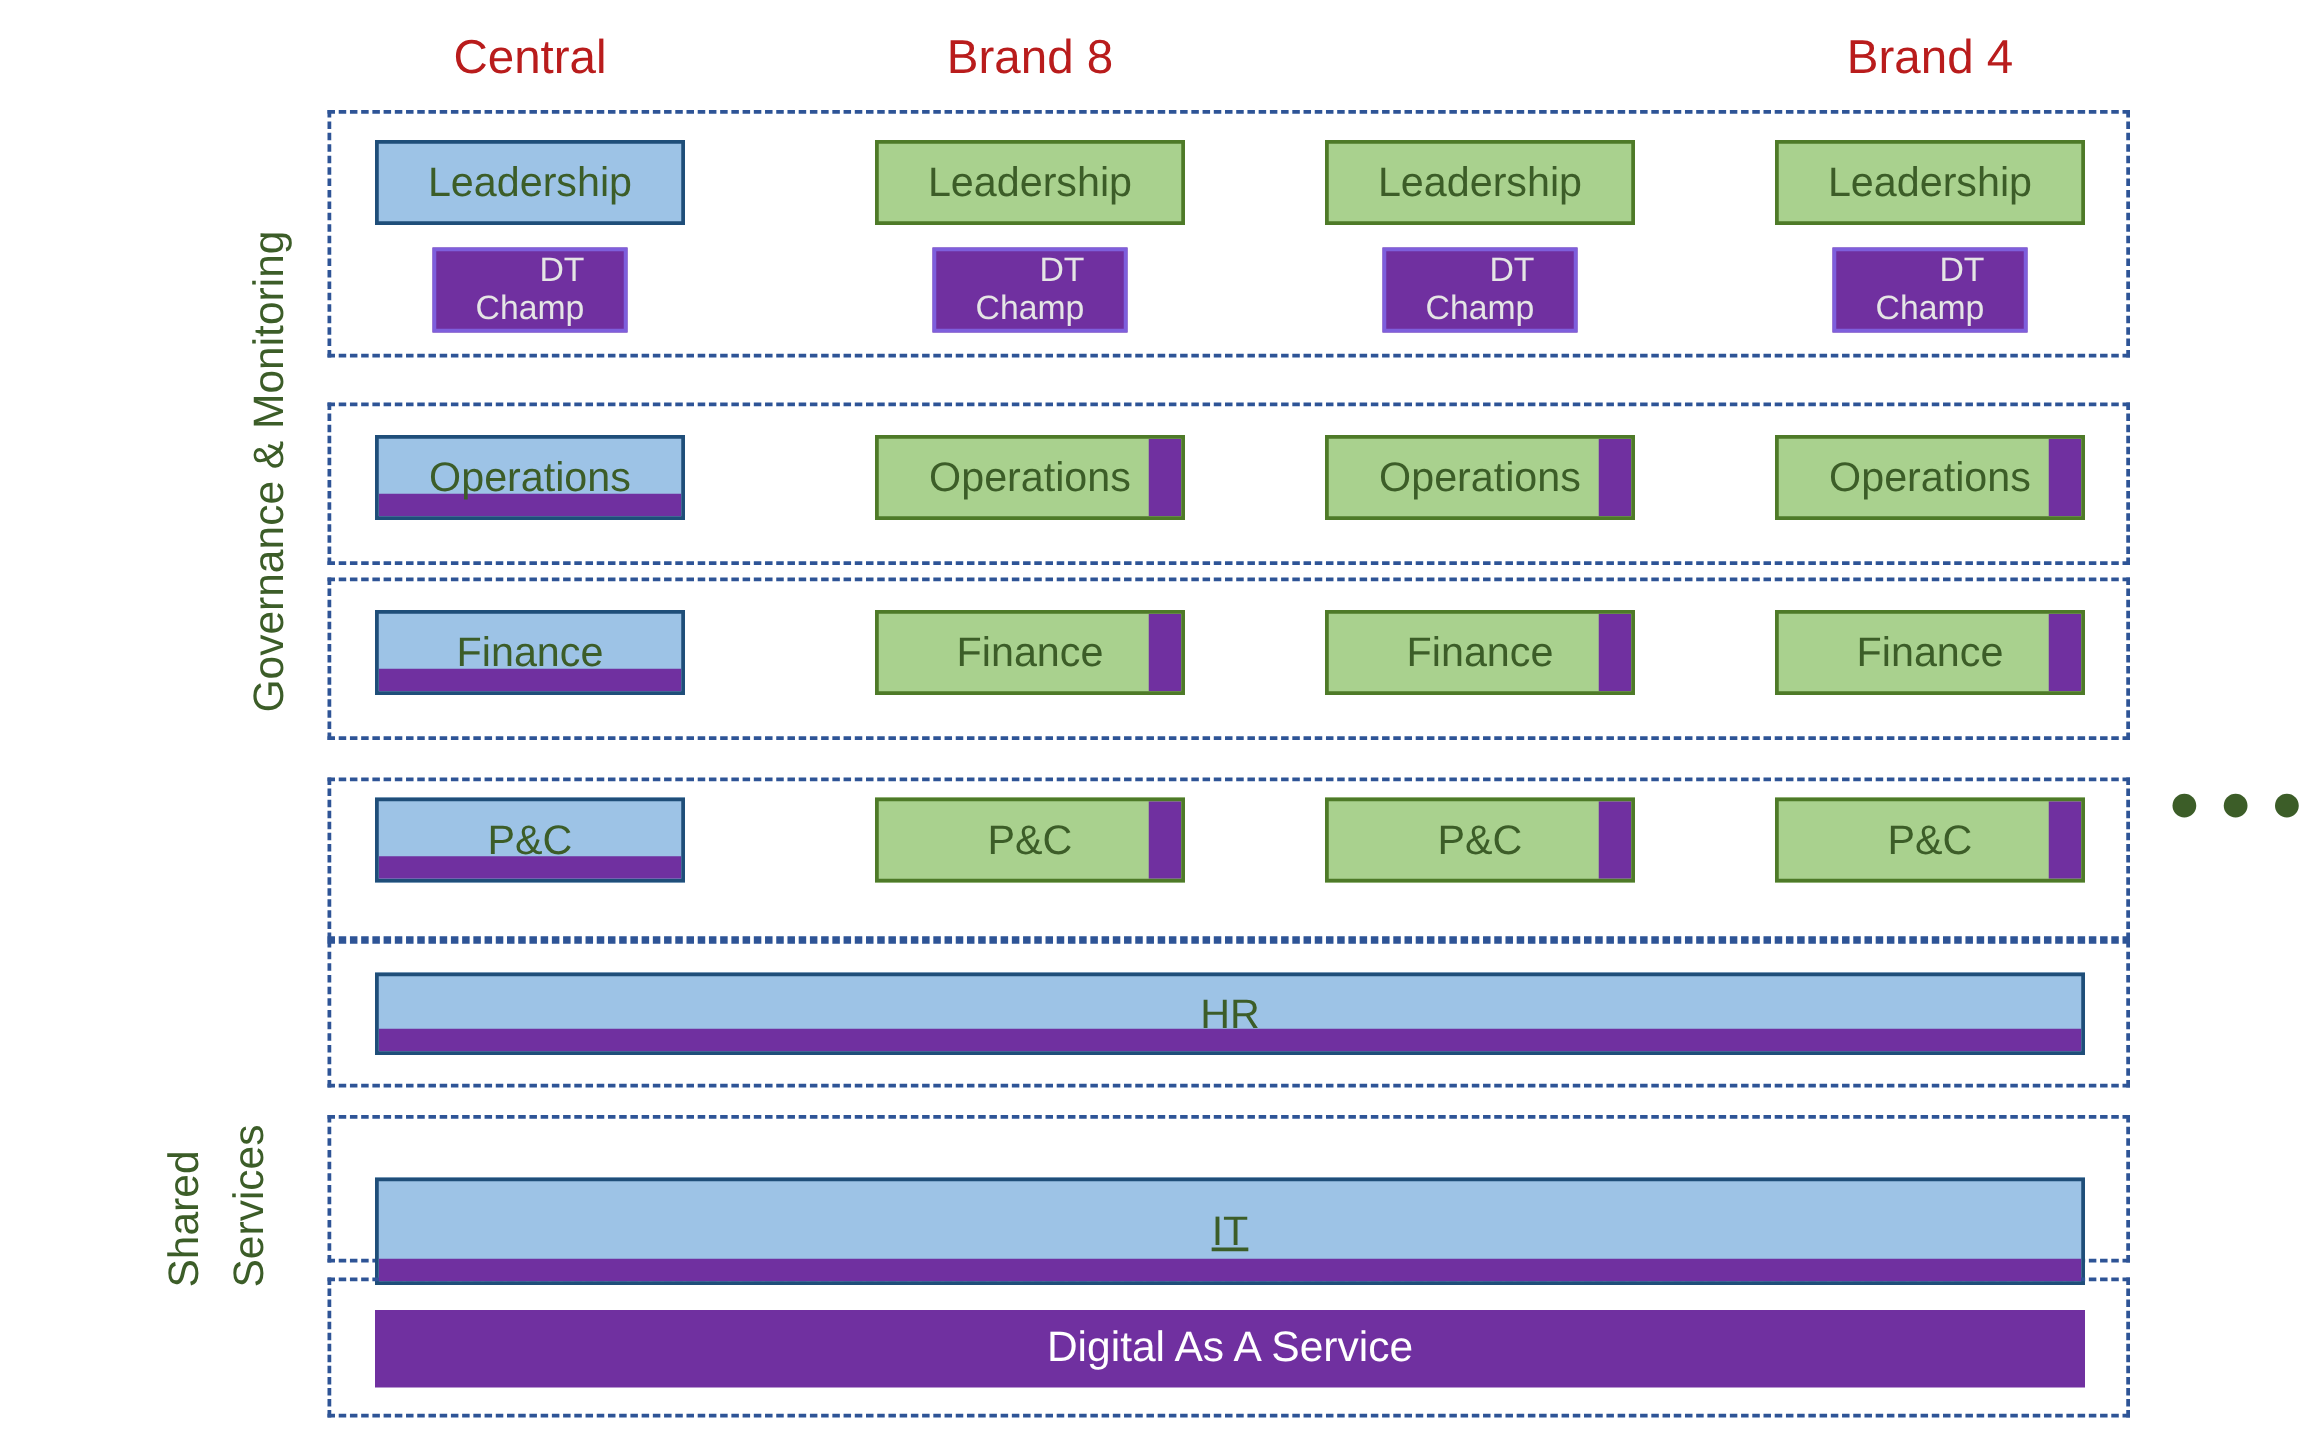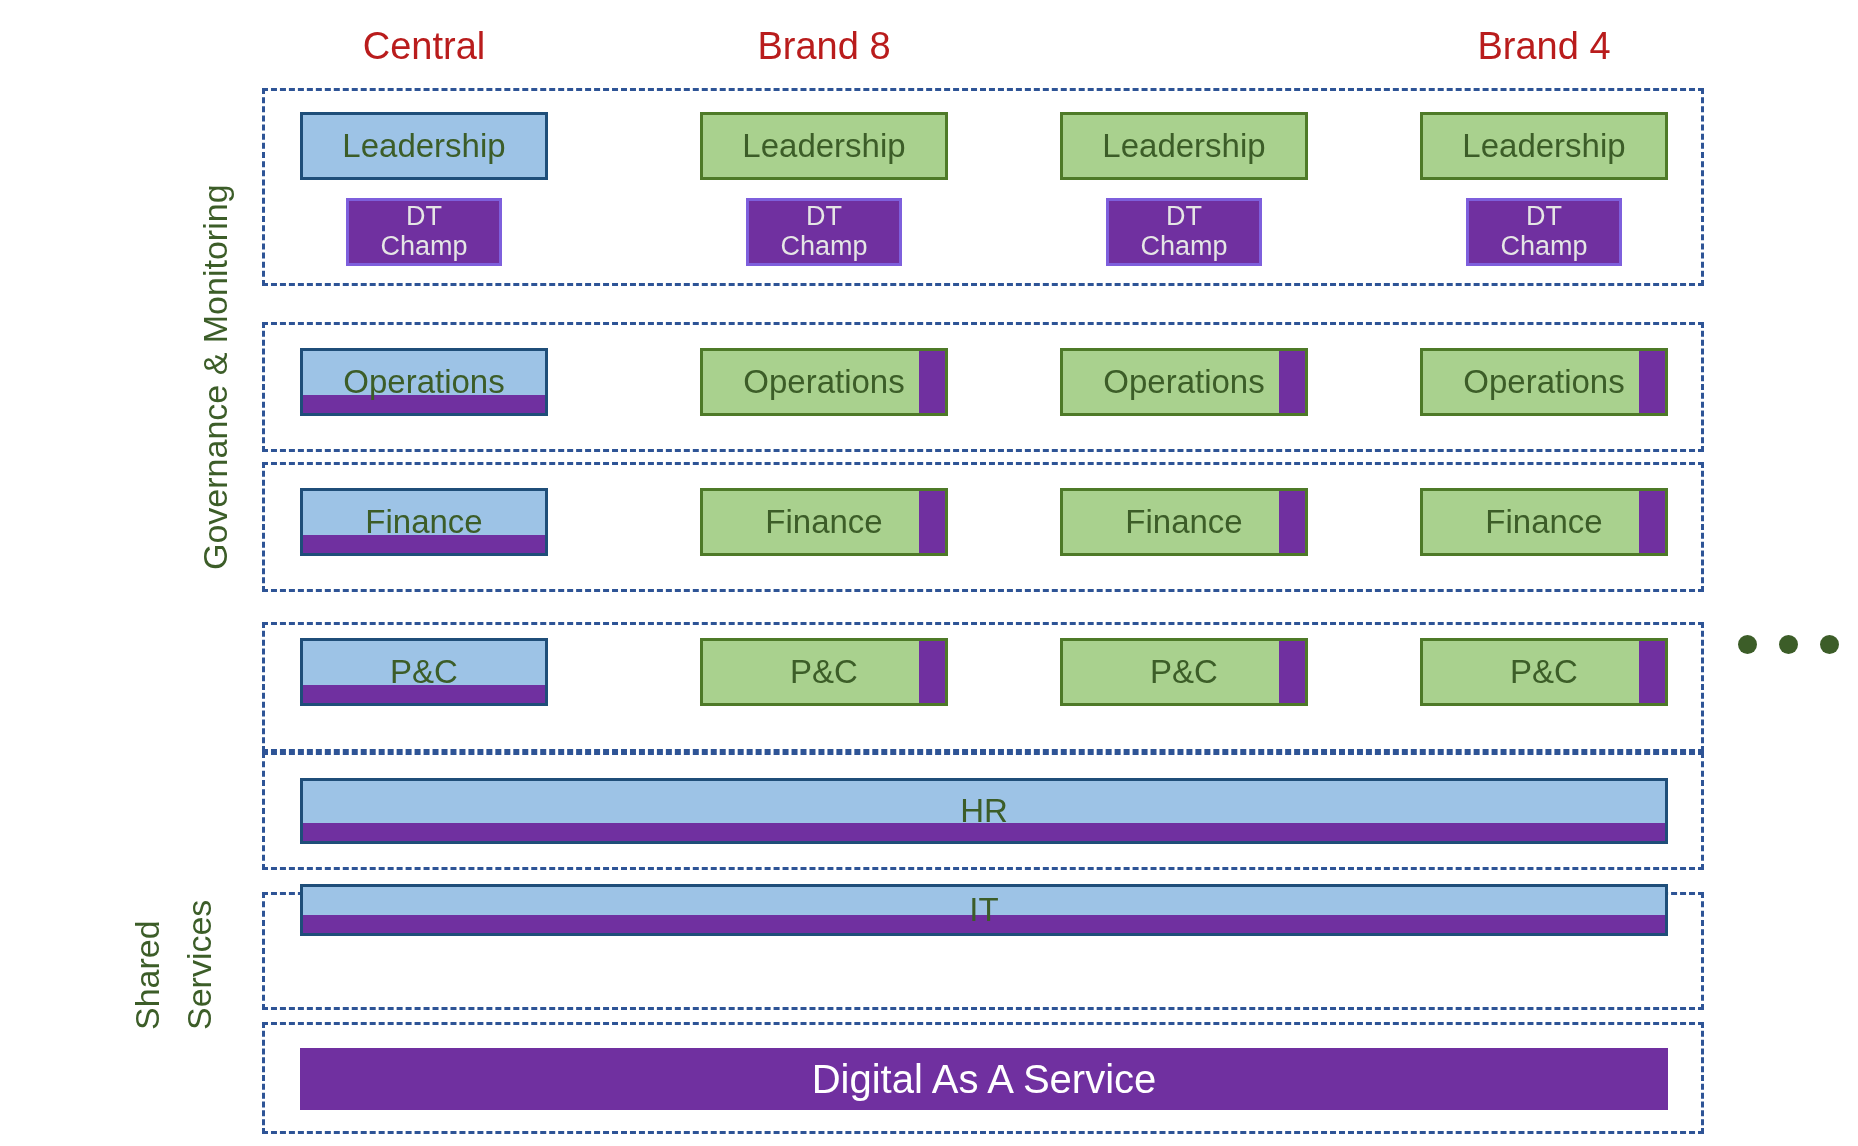--- a/index.html
+++ b/index.html
@@ -73,21 +73,21 @@
     position: absolute;
     box-sizing: border-box;
     display: flex;
     align-items: center;
     justify-content: center;
     overflow: hidden;
   }
   .box .lbl {
     position: relative;
     z-index: 2;
-    text-align: center;
+    text-align: right;
     line-height: 1.1;
   }
 
   .box-blue {
     background: #9dc3e6;
     border: 3px solid #1f4e79;
     color: #3c5d28;
   }
   .box-green {
     background: #a9d18e;
@@ -119,21 +119,21 @@
     position: absolute;
     top: 0;
     bottom: 0;
     right: 0;
     width: 26px;
     background: #7030a0;
     z-index: 1;
   }
 
   .f-lg  { font-size: 33px; }
-  .f-md  { font-size: 40px; }
+  .f-md  { font-size: 34px; }
   .f-sm  { font-size: 27px; }
 
   
   #ellipsis {
     position: absolute;
     left: 1738px;
     top: 635px;
     display: flex;
     gap: 22px;
   }
@@ -230,21 +230,21 @@
     <div class="box box-green" style="left: 1420px; top: 638px; width: 248px; height: 68px;">
       <div class="accent-right"></div>
       <div class="lbl f-lg">P&amp;C</div>
     </div>
     <div class="band" style="top: 752px; height: 118px; left: 262px; width: 1442px;"></div>
     <div class="box box-blue" style="left: 300px; top: 778px; width: 1368px; height: 66px;">
       <div class="accent-bottom"></div>
       <div class="lbl f-lg">HR</div>
     </div>
     <div class="band" style="top: 892px; height: 118px; left: 262px; width: 1442px;"></div>
-    <div class="box box-blue" style="left: 300px; top: 884px; width: 1368px; height: 52px;">
+    <div class="box box-blue" style="left: 300px; top: 942px; width: 1368px; height: 86px; text-decoration: underline;">
       <div class="accent-bottom"></div>
       <div class="lbl f-lg">IT</div>
     </div>
     <div class="band" style="top: 1022px; height: 112px; left: 262px; width: 1442px;"></div>
     <div class="box box-purple-plain" style="left: 300px; top: 1048px; width: 1368px; height: 62px;">
       <div class="lbl f-md">Digital As A Service</div>
     </div>
     <div id="ellipsis">
       <span></span>
       <span></span>

